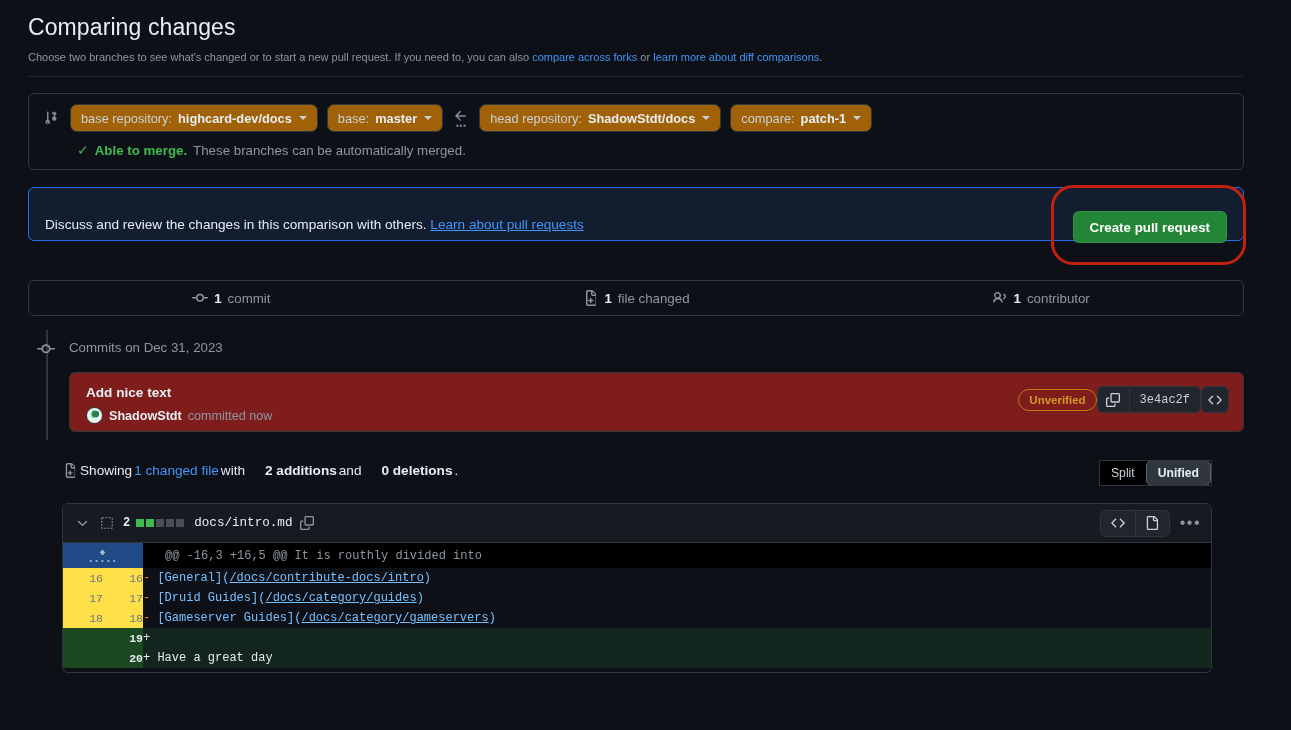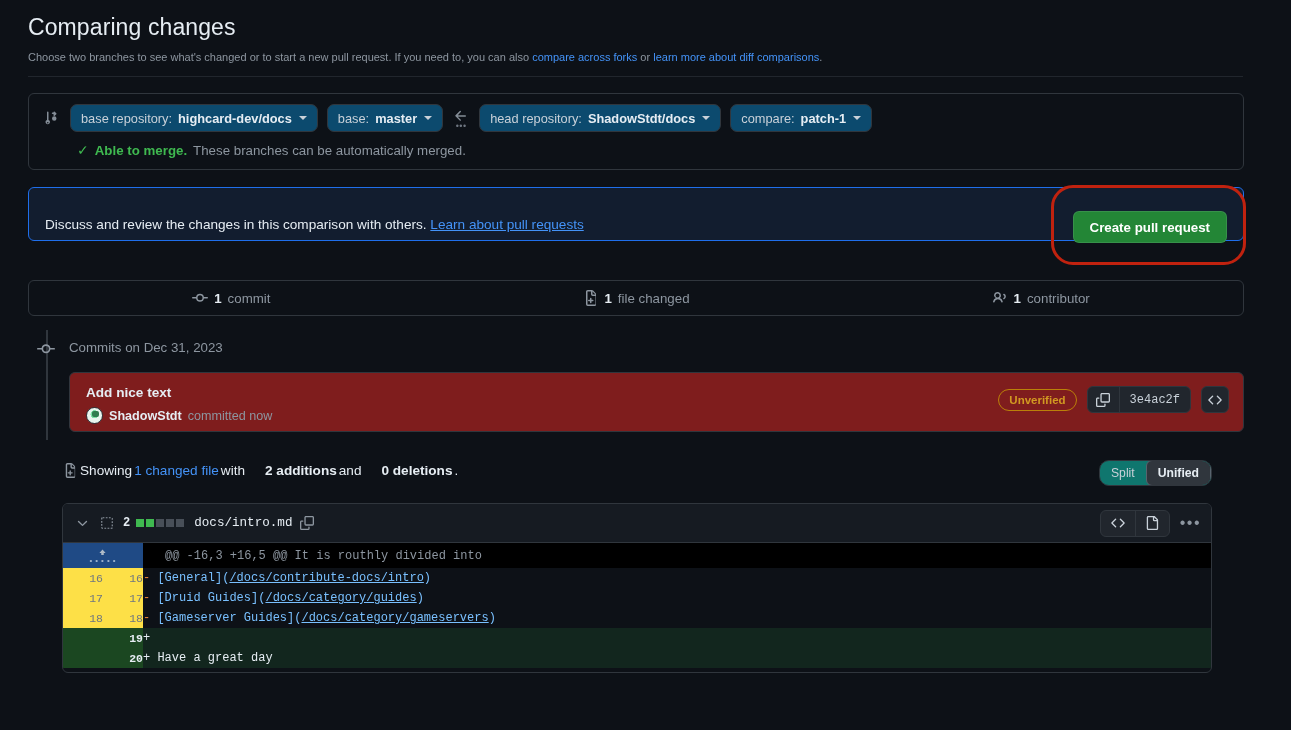--- a/index.html
+++ b/index.html
@@ -30,21 +30,21 @@
   
   .branch-box {
     position: absolute; left: 28px; top: 93px; width: 1216px; height: 77px;
     border: 1px solid #30363d; border-radius: 6px; background: #0d1117;
   }
   .branch-row { position: absolute; left: 14px; top: 10px; display: flex; align-items: center; gap: 9px; }
   .compare-icon { color: #848d97; display: flex; align-items: center; margin-right: 2px; }
   .btn-select {
     display: inline-flex; align-items: center; gap: 6px;
     height: 28px; padding: 0 10px;
-    background: #0c4a6e; border: 1px solid #30363d; border-radius: 7px;
+    background: #a16207; border: 1px solid #30363d; border-radius: 7px;
     font-size: 12.8px; color: #c9d1d9; cursor: pointer; white-space: nowrap;
   }
   .btn-select b { color: #e6edf3; font-weight: 600; }
   .caret {
     width: 0; height: 0; border-left: 4px solid transparent; border-right: 4px solid transparent;
     border-top: 4px solid #c9d1d9; margin-left: 1px;
   }
   .arrow-wrap {
     display: flex; flex-direction: column; align-items: center; justify-content: center;
     color: #848d97; width: 18px;
@@ -122,21 +122,21 @@
     width: 17px; height: 17px; border-radius: 50%;
     background: radial-gradient(circle at 50% 42%, #7ee2a8 0 34%, #e8f5ee 36% 100%);
     border: 1px solid #30363d; position: relative; overflow: hidden;
   }
   .avatar::before {
     content: ""; position: absolute; left: 4.5px; top: 2.5px; width: 7px; height: 6px;
     background: #2f7d4f; border-radius: 2px;
   }
   .commit-right {
     position: absolute; right: 14px; top: 13px;
-    display: flex; align-items: center; gap: 10px;
+    display: flex; align-items: center; 
   }
   .badge-unverified {
     height: 22px; padding: 0 10px; border: 1px solid #bb8009; border-radius: 11px;
     color: #d29922; font-size: 11.5px; font-weight: 600;
     display: flex; align-items: center;
   }
   .sha-group {
     display: flex; align-items: stretch; height: 27px;
     border: 1px solid #30363d; border-radius: 6px; overflow: hidden; background: #21262d;
   }
@@ -160,21 +160,21 @@
     position: absolute; left: 62px; top: 463px;
     display: flex; align-items: center; gap: 2px;
     font-size: 13.6px; color: #e6edf3;
   }
   .showing .ic { color: #8d96a0; display: flex; align-items: center; margin-right: 1px; }
   .showing a { color: #4493f8; text-decoration: none; font-weight: 400; }
   .showing b { font-weight: 600; margin-left: 18px; }
   .seg-group {
     position: absolute; right: 79px; top: 460px;
     display: flex; align-items: center; height: 26px;
-    background: #0f766e; border: 1px solid #30363d; border-radius: 10px; overflow: hidden;
+    background: #000000; border: 1px solid #30363d; border-radius: 0; overflow: hidden;
   }
   .seg {
     height: 100%; padding: 0 11px; display: flex; align-items: center;
     font-size: 12.2px; color: #c9d1d9; cursor: pointer; background: transparent;
   }
   .seg.active {
     background: #30363d; color: #e6edf3; font-weight: 600;
     border: 1px solid #58636d; border-radius: 6px; height: 26px;
   }
 

